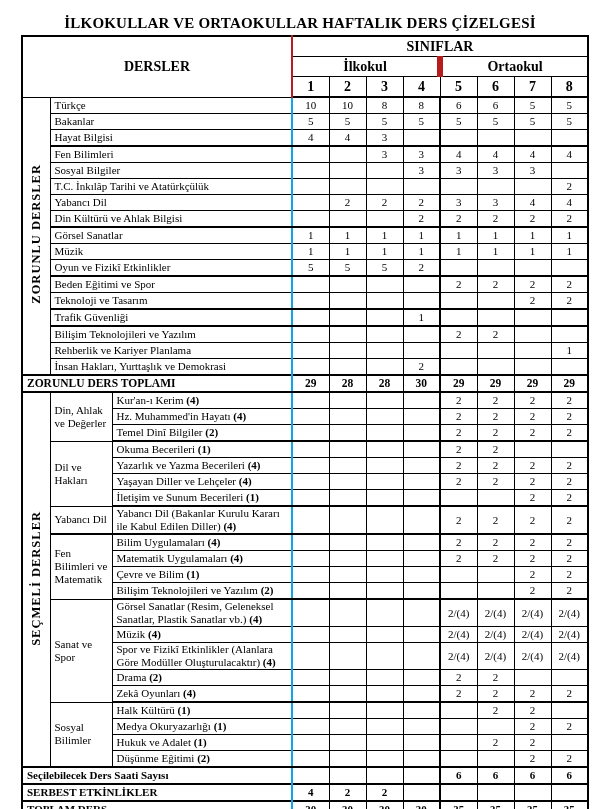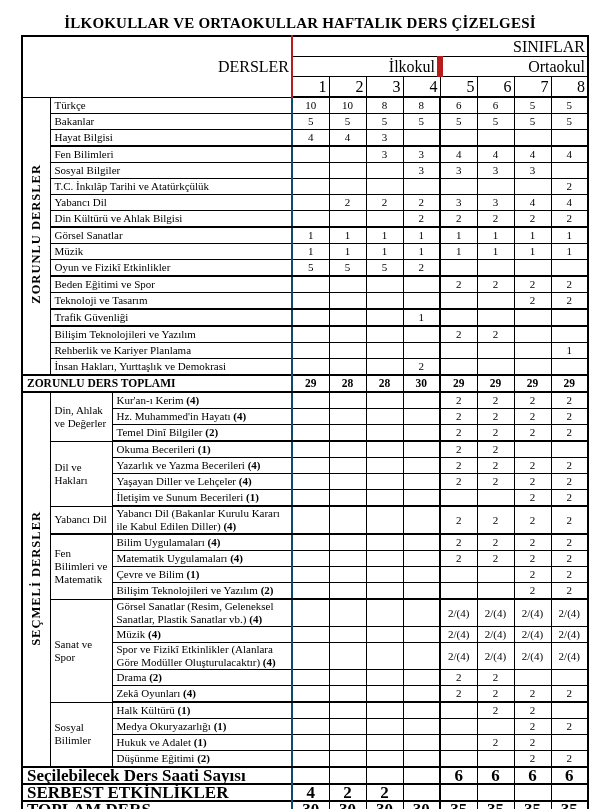--- a/index.html
+++ b/index.html
@@ -15,39 +15,39 @@
   table.sched{
     border-collapse:collapse;table-layout:fixed;
     margin:1px 0 0 21px;width:566px;
     border:2px solid #000;
   }
   .sched th,.sched td{
     border:1px solid #000;padding:0 2px;
     font-size:11px;line-height:13px;overflow:hidden;
     vertical-align:middle;
   }
-  .sched thead th{font-weight:normal;font-size:16px;height:19px;text-align:right;}
+  .sched thead th{font-weight:bold;font-size:14px;height:19px;text-align:center;}
   .sched thead tr.gradeline th{border-bottom:2px solid #000;}
   th.dersler{border-right:2px solid #b91c1c;}
   th.ilkokul{border-right:6px solid #b91c1c;}
   td.vert{
     border-right:1px solid #000;width:28px;padding:0;
     text-align:center;font-weight:bold;
   }
   td.vert span{
     writing-mode:vertical-rl;transform:rotate(180deg);
     font-size:12.5px;letter-spacing:1px;white-space:nowrap;display:inline-block;
   }
   td.course,td.glabel{text-align:left;padding-left:4px;}
-  td.c-end{border-right:2px solid #0c4a6e;}
+  td.c-end{border-right:2px solid #0ea5e9;}
   td.num{text-align:center;height:15px;}
   td.split{border-right:2px solid #000;}
   tr.thick td{border-bottom:2px solid #000;}
   tr.totals td{border-top:2px solid #000;border-bottom:2px solid #000;font-weight:bold;font-size:11.5px;}
-  tr.footer td{border-top:2px solid #000;font-weight:bold;font-size:17px;}
+  tr.footer td{border-top:2px solid #000;font-weight:bold;font-size:11px;}
   b.credit{font-weight:bold;}
 </style>
 </head>
 <body>
 
 <div class="title">İLKOKULLAR VE ORTAOKULLAR HAFTALIK DERS ÇİZELGESİ</div>
 
 <table class="sched">
   <colgroup>
     <col style="width:28px">

